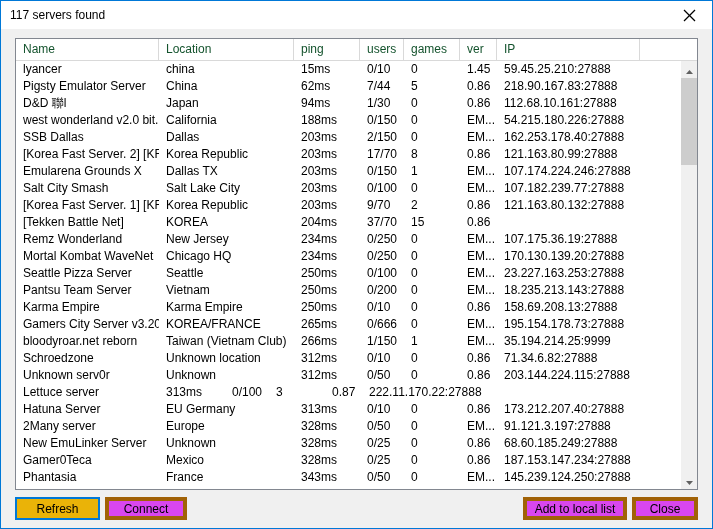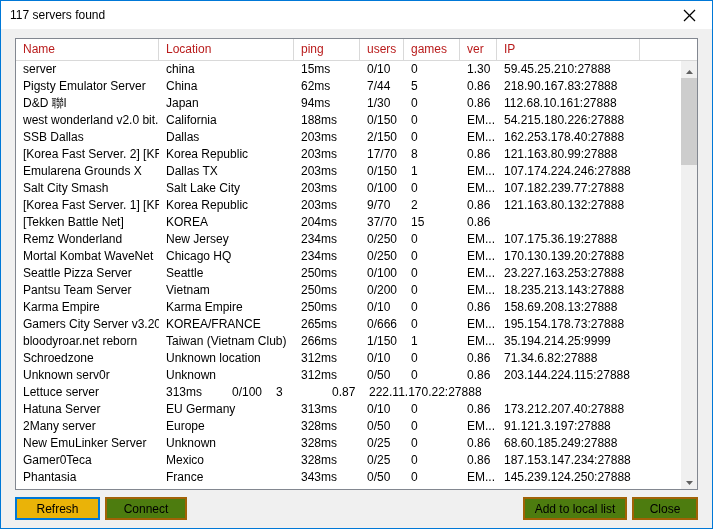--- a/index.html
+++ b/index.html
@@ -79,21 +79,21 @@
     display: flex;
     height: 21px;
     background: #ffffff;
     border-bottom: 1px solid #d9d9d9;
     flex: 0 0 auto;
   }
   .hdr-cell {
     box-sizing: border-box;
     border-right: 1px solid #d9d9d9;
     font-size: 12px;
-    color: #b91c1c;
+    color: #14532d;
     line-height: 20px;
     padding-left: 7px;
     overflow: hidden;
     white-space: nowrap;
     cursor: default;
     user-select: none;
     background: #ffffff;
   }
   .hdr-cell:last-child { border-right: none; }
 
@@ -171,22 +171,22 @@
     height: 87px;
     background: #cdcdcd;
     cursor: default;
   }
 
   
   .btn {
     position: absolute;
     box-sizing: border-box;
     height: 23px;
-    background: #4d7c0f;
-    border: 2px solid #a16207;
+    background: #d946ef;
+    border: 4px solid #a16207;
     font-size: 12px;
     color: #000000;
     display: flex;
     align-items: center;
     justify-content: center;
     cursor: default;
     user-select: none;
     font-family: "Liberation Sans", sans-serif;
   }
   .btn.focused {
@@ -239,26 +239,26 @@
         <div class="hdr-cell c-users">users</div>
         <div class="hdr-cell c-games">games</div>
         <div class="hdr-cell c-ver">ver</div>
         <div class="hdr-cell c-ip">IP</div>
         <div class="hdr-cell c-tail"></div>
       </div>
 
       <div id="rows-viewport">
         <div id="rows">
             <div class="row">
-              <div class="cell c-name">server</div>
+              <div class="cell c-name">lyancer</div>
               <div class="cell c-location">china</div>
               <div class="cell c-ping">15ms</div>
               <div class="cell c-users">0/10</div>
               <div class="cell c-games">0</div>
-              <div class="cell c-ver">1.30</div>
+              <div class="cell c-ver">1.45</div>
               <div class="cell c-ip">59.45.25.210:27888</div>
             </div>
             <div class="row">
               <div class="cell c-name">Pigsty Emulator Server</div>
               <div class="cell c-location">China</div>
               <div class="cell c-ping">62ms</div>
               <div class="cell c-users">7/44</div>
               <div class="cell c-games">5</div>
               <div class="cell c-ver">0.86</div>
               <div class="cell c-ip">218.90.167.83:27888</div>

